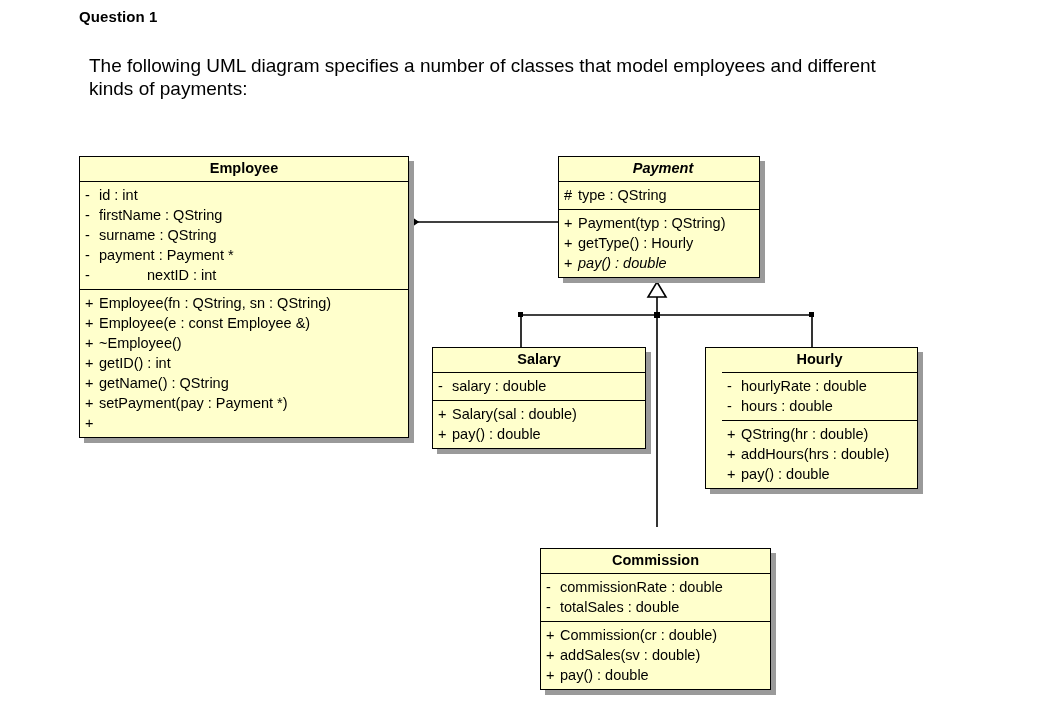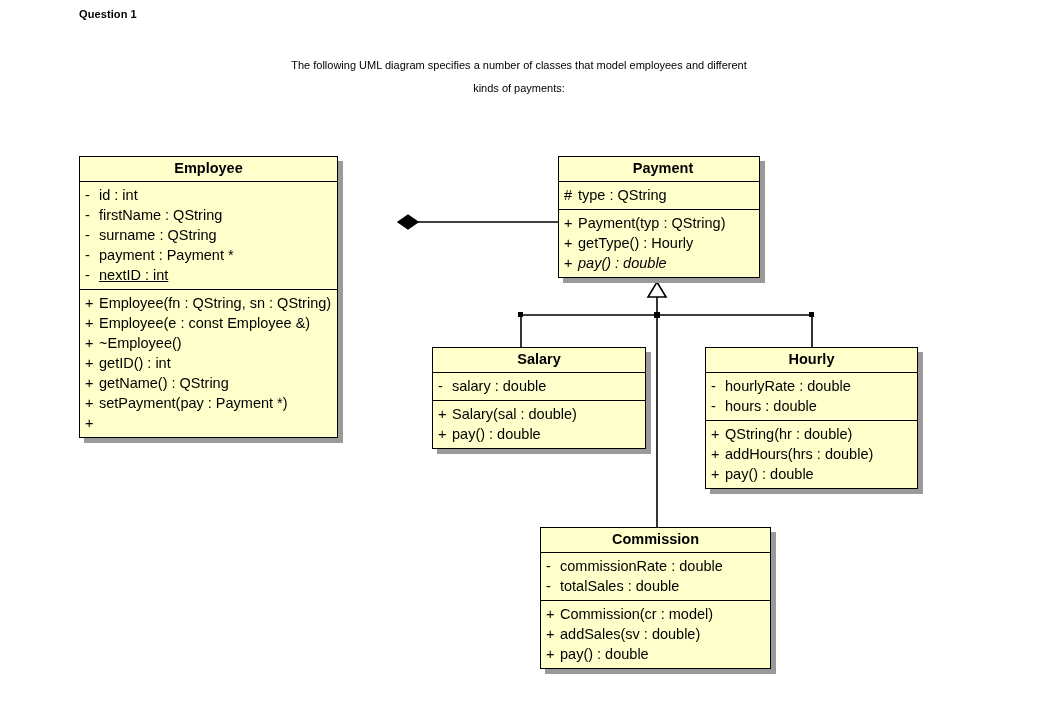--- a/index.html
+++ b/index.html
@@ -14,52 +14,52 @@
     overflow: hidden;
     font-family: "Liberation Sans", sans-serif;
     color: #000000;
   }
 
   
   #question-heading {
     position: absolute;
     left: 79px;
     top: 8px;
-    font-size: 11px;
+    font-size: 15px;
     font-weight: bold;
     letter-spacing: 0.1px;
   }
   #question-prompt {
     position: absolute;
-    left: 79px;
+    left: 89px;
     top: 54px;
     width: 880px;
-    font-size: 11px;
+    font-size: 19px;
     line-height: 23px;
     white-space: pre-line;
-    text-align: center;
   }
 
   
   .uml-class {
     position: absolute;
     background: #ffffcc;
     border: 1px solid #000000;
     box-sizing: border-box;
     box-shadow: 5px 5px 0 0 #9a9a9a;
     font-size: 14.5px;
   }
   .uml-title {
     text-align: center;
     font-weight: bold;
     padding: 3px 4px 4px 4px;
     border-bottom: 1px solid #000000;
     line-height: 17px;
   }
   .uml-title.abstract {
+    font-style: italic;
     padding-left: 12px;
   }
   .uml-compartment {
     padding: 3px 0 4px 0;
   }
   .uml-compartment + .uml-compartment {
     border-top: 1px solid #000000;
   }
   .uml-member {
     display: flex;
@@ -71,21 +71,21 @@
   .vis {
     display: inline-block;
     width: 14px;
     flex: 0 0 14px;
     text-align: left;
   }
   .member-text {
     display: inline-block;
   }
   .member-text.static-member {
-    text-decoration: underline;
+    margin-left: 48px;
   }
   .member-text.italic-member {
     font-style: italic;
   }
 
   
   #connector-layer {
     position: absolute;
     left: 0;
     top: 0;
@@ -120,21 +120,21 @@
     <line x1="812" y1="315" x2="812" y2="347" stroke="#000000" stroke-width="1.6"></line>
 
     <line x1="657" y1="315" x2="657" y2="527" stroke="#000000" stroke-width="1.6"></line>
 
     <rect x="518" y="312" width="5" height="5" fill="#000000"></rect>
     <rect x="809" y="312" width="5" height="5" fill="#000000"></rect>
     <rect x="654" y="312" width="6" height="6" fill="#000000"></rect>
   </g>
 </svg>
 
-<div class="uml-class" id="class-employee" style="left:79px; top:156px; width:259px;">
+<div class="uml-class" id="class-employee" style="left:79px; top:156px; width:330px;">
   <div class="uml-title">Employee</div>
   <div class="uml-compartment">
     <div class="uml-member">
       <span class="vis">-</span>
       <span class="member-text">id : int</span>
     </div>
     <div class="uml-member">
       <span class="vis">-</span>
       <span class="member-text">firstName : QString</span>
     </div>
@@ -219,21 +219,21 @@
       <span class="vis">+</span>
       <span class="member-text">Salary(sal : double)</span>
     </div>
     <div class="uml-member">
       <span class="vis">+</span>
       <span class="member-text">pay() : double</span>
     </div>
   </div>
 </div>
 
-<div class="uml-class" id="class-hourly" style="left:705px; top:347px; width:213px;">
+<div class="uml-class" id="class-hourly" style="left:705px; top:347px; width:213px;padding-left:16px;">
   <div class="uml-title">Hourly</div>
   <div class="uml-compartment">
     <div class="uml-member">
       <span class="vis">-</span>
       <span class="member-text">hourlyRate : double</span>
     </div>
     <div class="uml-member">
       <span class="vis">-</span>
       <span class="member-text">hours : double</span>
     </div>
@@ -247,36 +247,36 @@
       <span class="vis">+</span>
       <span class="member-text">addHours(hrs : double)</span>
     </div>
     <div class="uml-member">
       <span class="vis">+</span>
       <span class="member-text">pay() : double</span>
     </div>
   </div>
 </div>
 
-<div class="uml-class" id="class-commission" style="left:540px; top:527px; width:231px;">
+<div class="uml-class" id="class-commission" style="left:540px; top:548px; width:231px;">
   <div class="uml-title">Commission</div>
   <div class="uml-compartment">
     <div class="uml-member">
       <span class="vis">-</span>
       <span class="member-text">commissionRate : double</span>
     </div>
     <div class="uml-member">
       <span class="vis">-</span>
       <span class="member-text">totalSales : double</span>
     </div>
   </div>
   <div class="uml-compartment">
     <div class="uml-member">
       <span class="vis">+</span>
-      <span class="member-text">Commission(cr : model)</span>
+      <span class="member-text">Commission(cr : double)</span>
     </div>
     <div class="uml-member">
       <span class="vis">+</span>
       <span class="member-text">addSales(sv : double)</span>
     </div>
     <div class="uml-member">
       <span class="vis">+</span>
       <span class="member-text">pay() : double</span>
     </div>
   </div>

